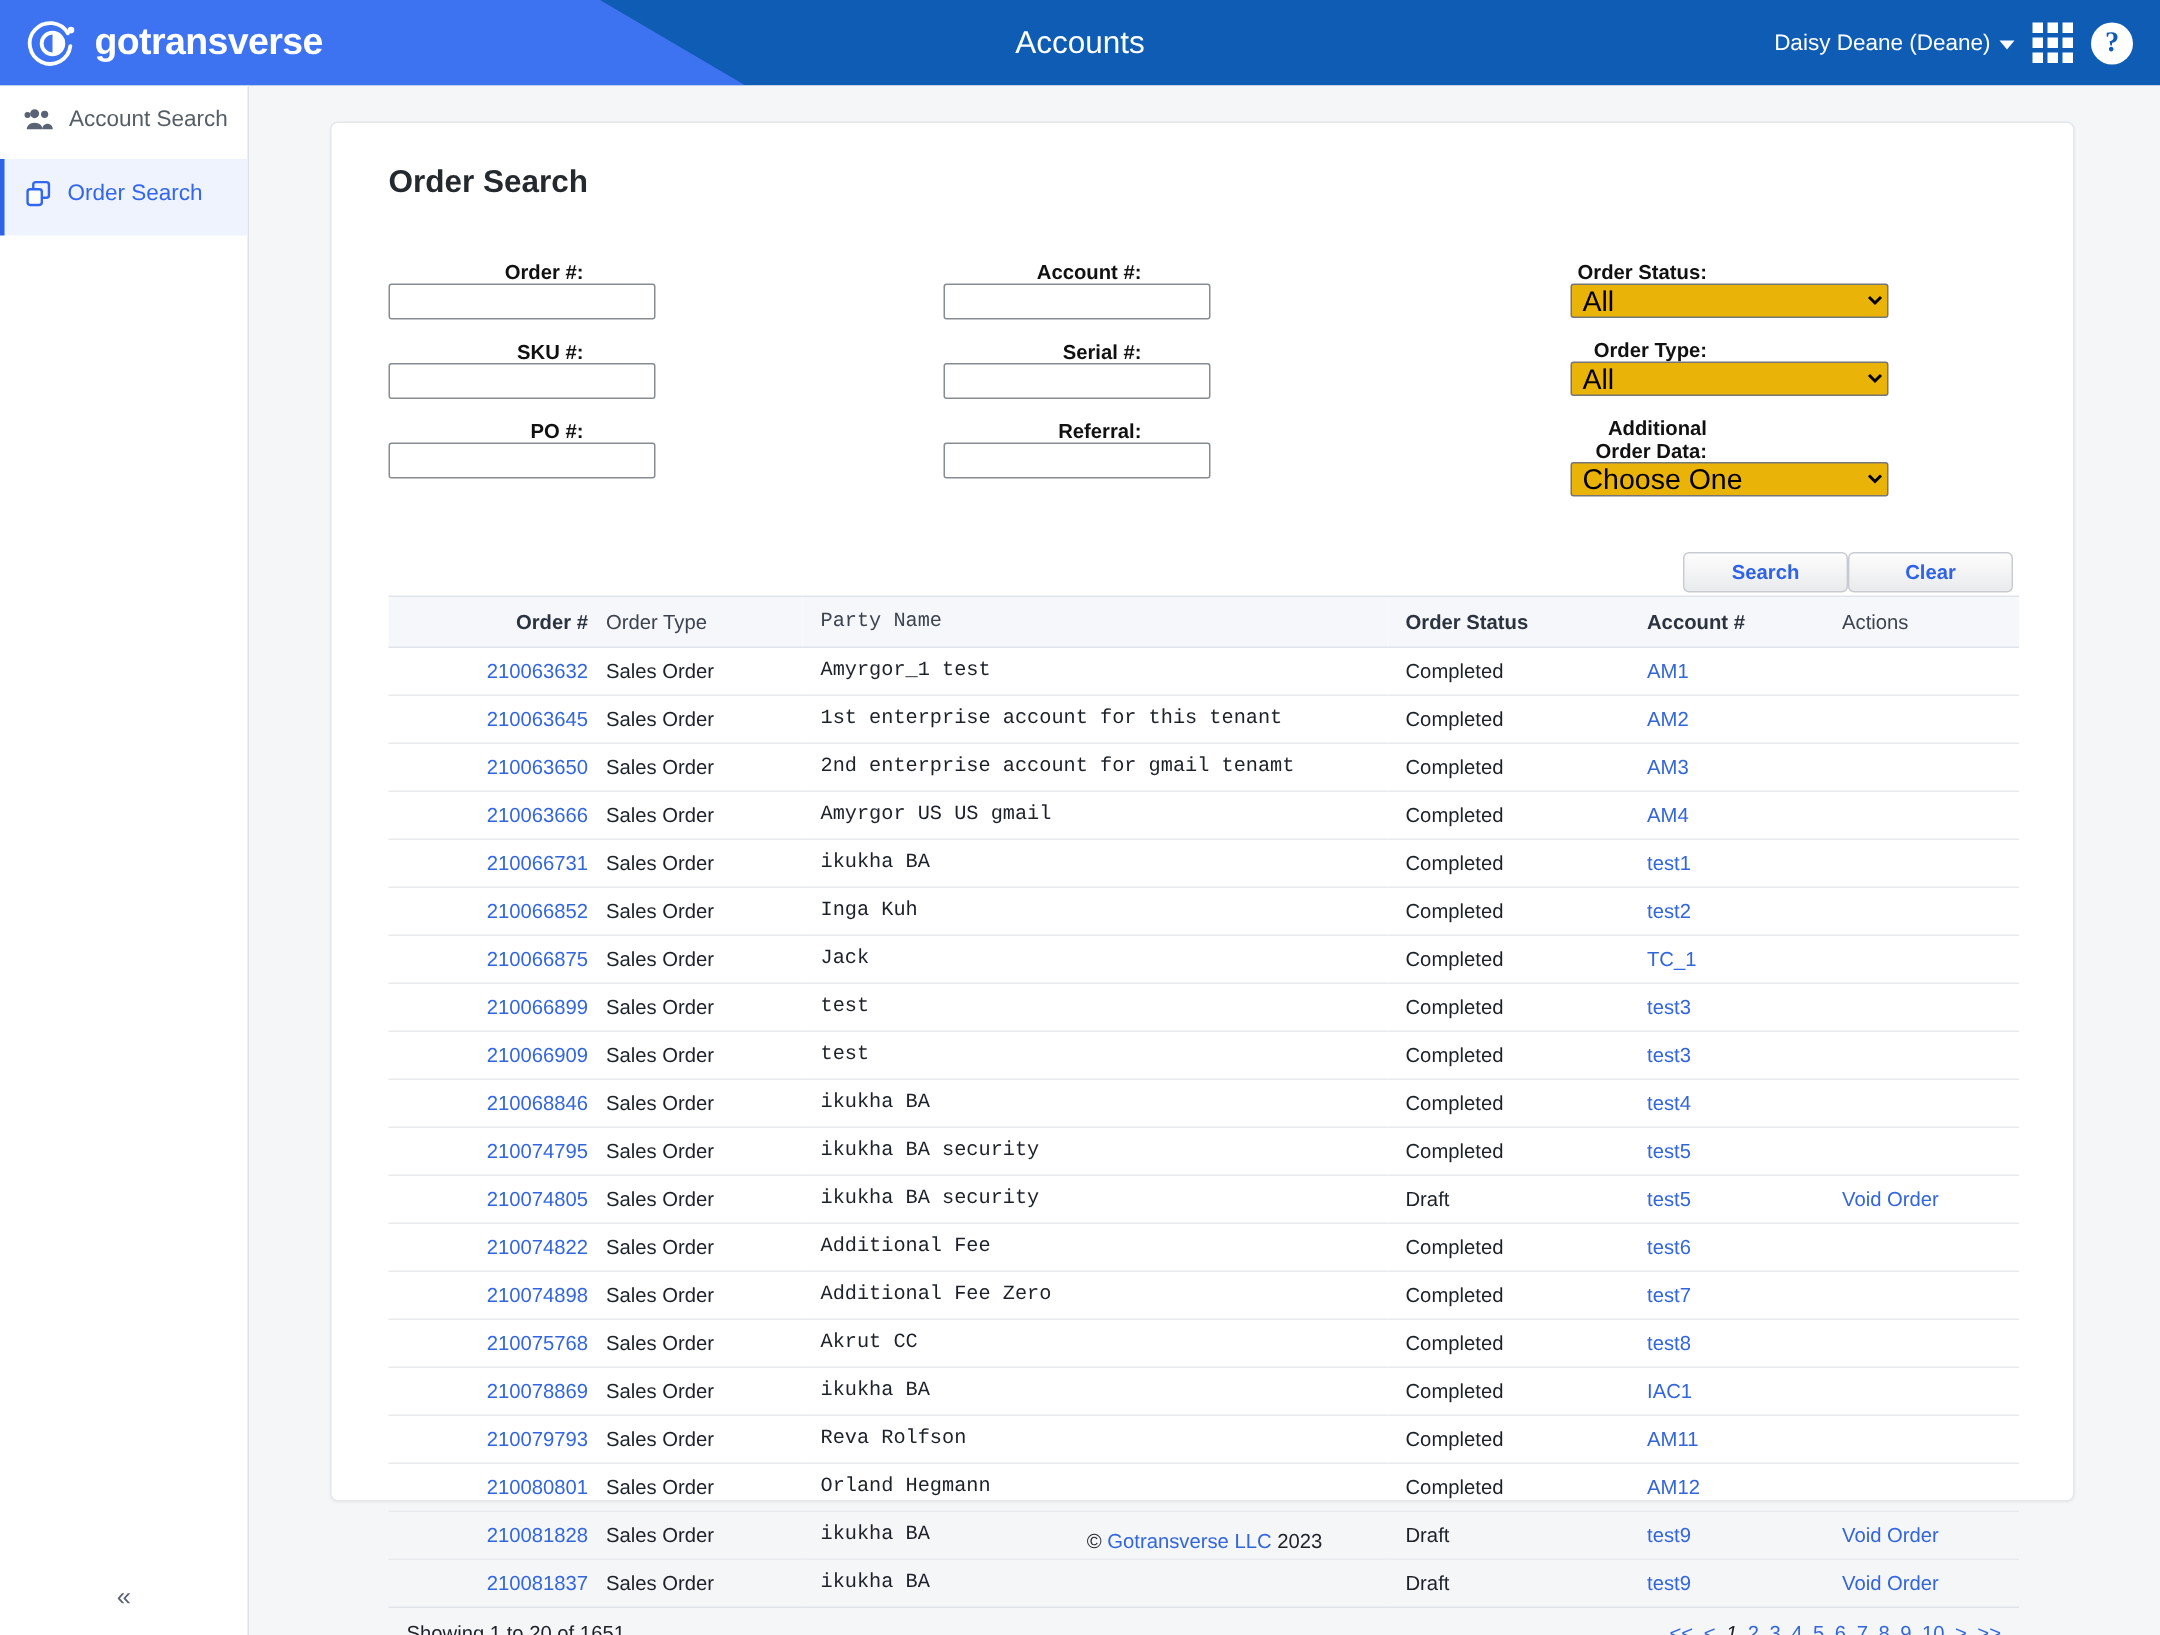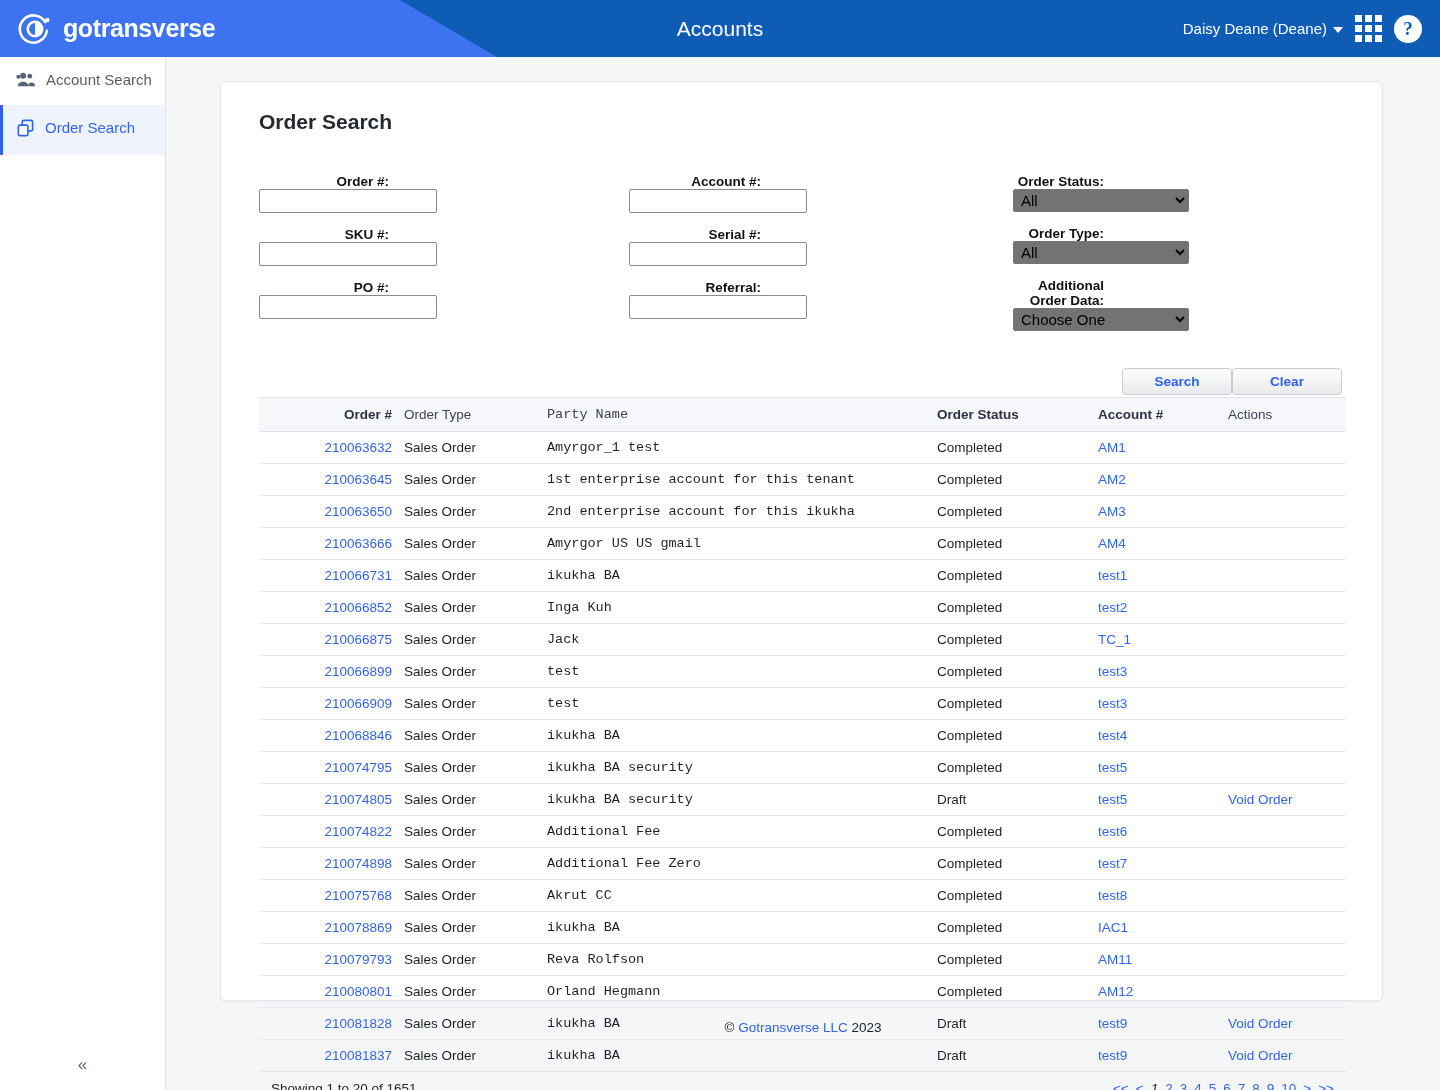--- a/index.html
+++ b/index.html
@@ -111,38 +111,38 @@
   }
 
   
   .form {
     position: absolute; top: 86px; left: 0; width: 1163px;
     display: flex;
   }
   .fcol { display: flex; flex-direction: column; gap: 8px; }
   .fcol1 { margin-left: 38px; width: 325px; }
   .fcol2 { margin-left: 45px; width: 363px; }
-  .fcol3 { margin-left: 21px; width: 320px; }
+  .fcol3 { margin-left: 55px; width: 320px; }
   .frow { display: flex; align-items: flex-start; flex-direction: column; }
   .flabel {
     font-size: 13.5px; font-weight: bold; color: #111;
     text-align: right; padding-top: 6px; line-height: 15px;
   }
   .fcol1 .flabel { width: 139px; padding-right: 9px; }
   .fcol2 .flabel { width: 141px; padding-right: 9px; }
   .fcol3 .flabel { width: 100px; padding-right: 9px; }
   .ftext {
     width: 178px; height: 24px; border: 1px solid #878c93;
     border-radius: 2px; background: #fff; font-size: 13px;
     padding: 0 4px; font-family: "Liberation Sans", sans-serif;
   }
   .fcol2 .ftext { width: 178px; }
   .fsel {
-    width: 176px; height: 23px; border: 1px solid #767676;
-    border-radius: 2px; background: #737373; font-size: 15px;
+    width: 212px; height: 23px; border: 1px solid #767676;
+    border-radius: 2px; background: #eab308; font-size: 19px;
     padding: 0 3px; color: #000;
     font-family: "Liberation Sans", sans-serif;
   }
 
   .btnrow {
     position: absolute; top: 286px; right: 40px;
     display: flex; 
   }
   .btn {
     width: 110px; height: 27px; border: 1px solid #c7cbd1; border-radius: 4px;
@@ -349,21 +349,21 @@
               <td class="c-order"><span class="lnk">210063645</span></td>
               <td class="c-type">Sales Order</td>
               <td class="c-party">1st enterprise account for this tenant</td>
               <td class="c-status">Completed</td>
               <td class="c-acct"><span class="lnk">AM2</span></td>
               <td class="c-act"></td>
             </tr>
             <tr>
               <td class="c-order"><span class="lnk">210063650</span></td>
               <td class="c-type">Sales Order</td>
-              <td class="c-party">2nd enterprise account for this ikukha</td>
+              <td class="c-party">2nd enterprise account for gmail tenamt</td>
               <td class="c-status">Completed</td>
               <td class="c-acct"><span class="lnk">AM3</span></td>
               <td class="c-act"></td>
             </tr>
             <tr>
               <td class="c-order"><span class="lnk">210063666</span></td>
               <td class="c-type">Sales Order</td>
               <td class="c-party">Amyrgor US US gmail</td>
               <td class="c-status">Completed</td>
               <td class="c-acct"><span class="lnk">AM4</span></td>

